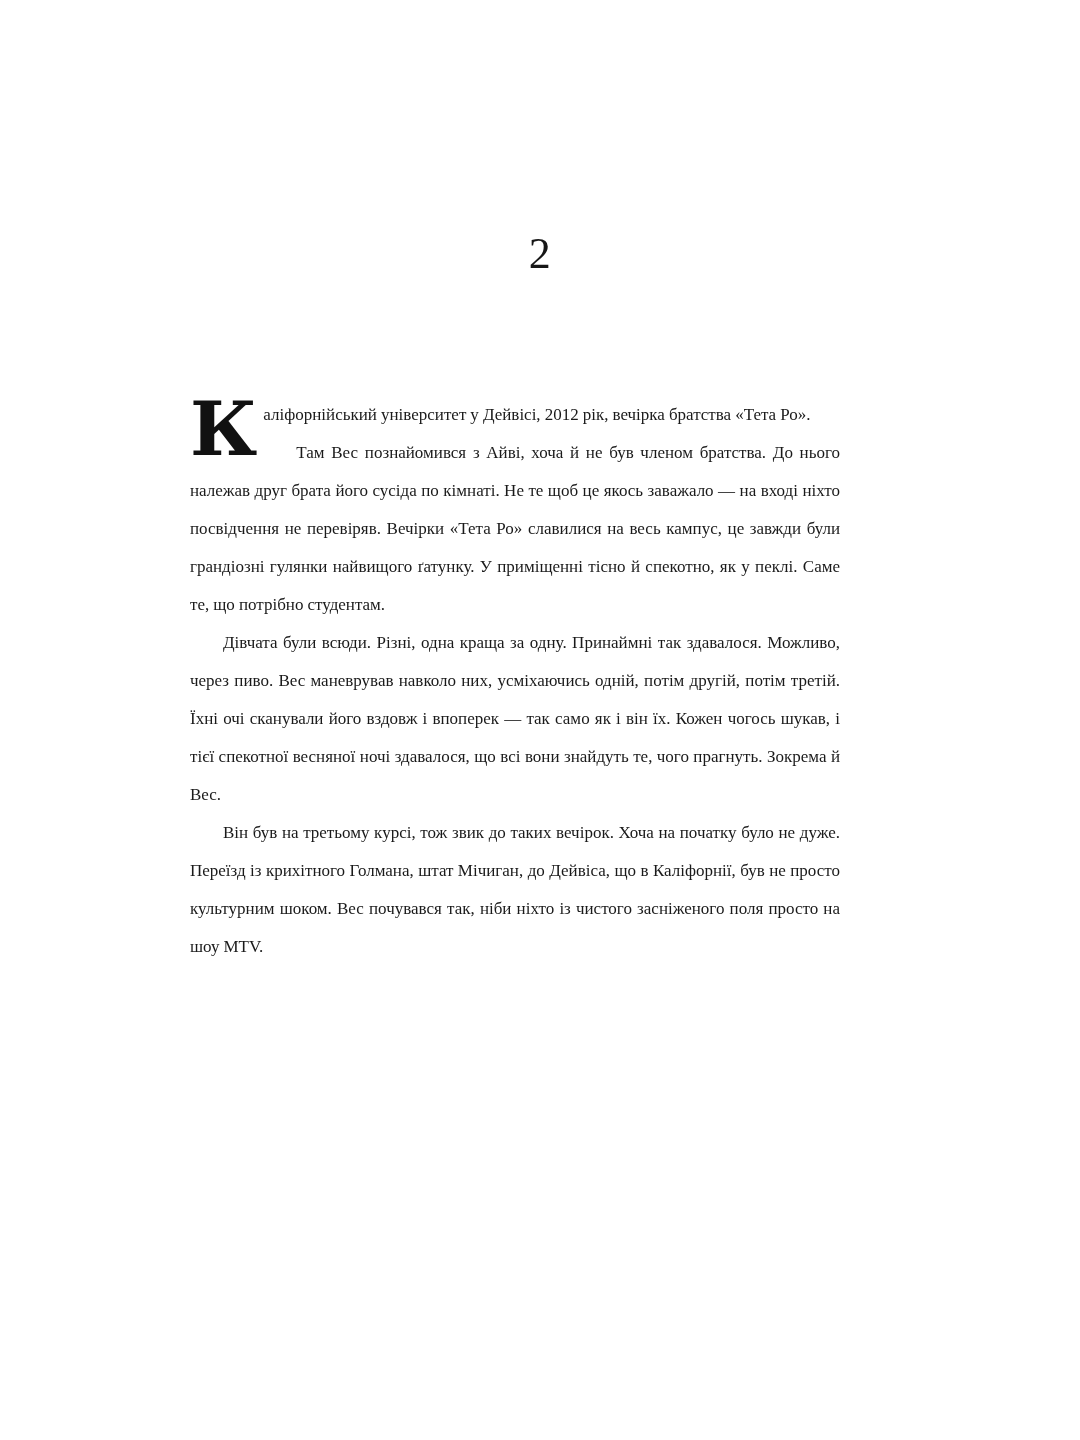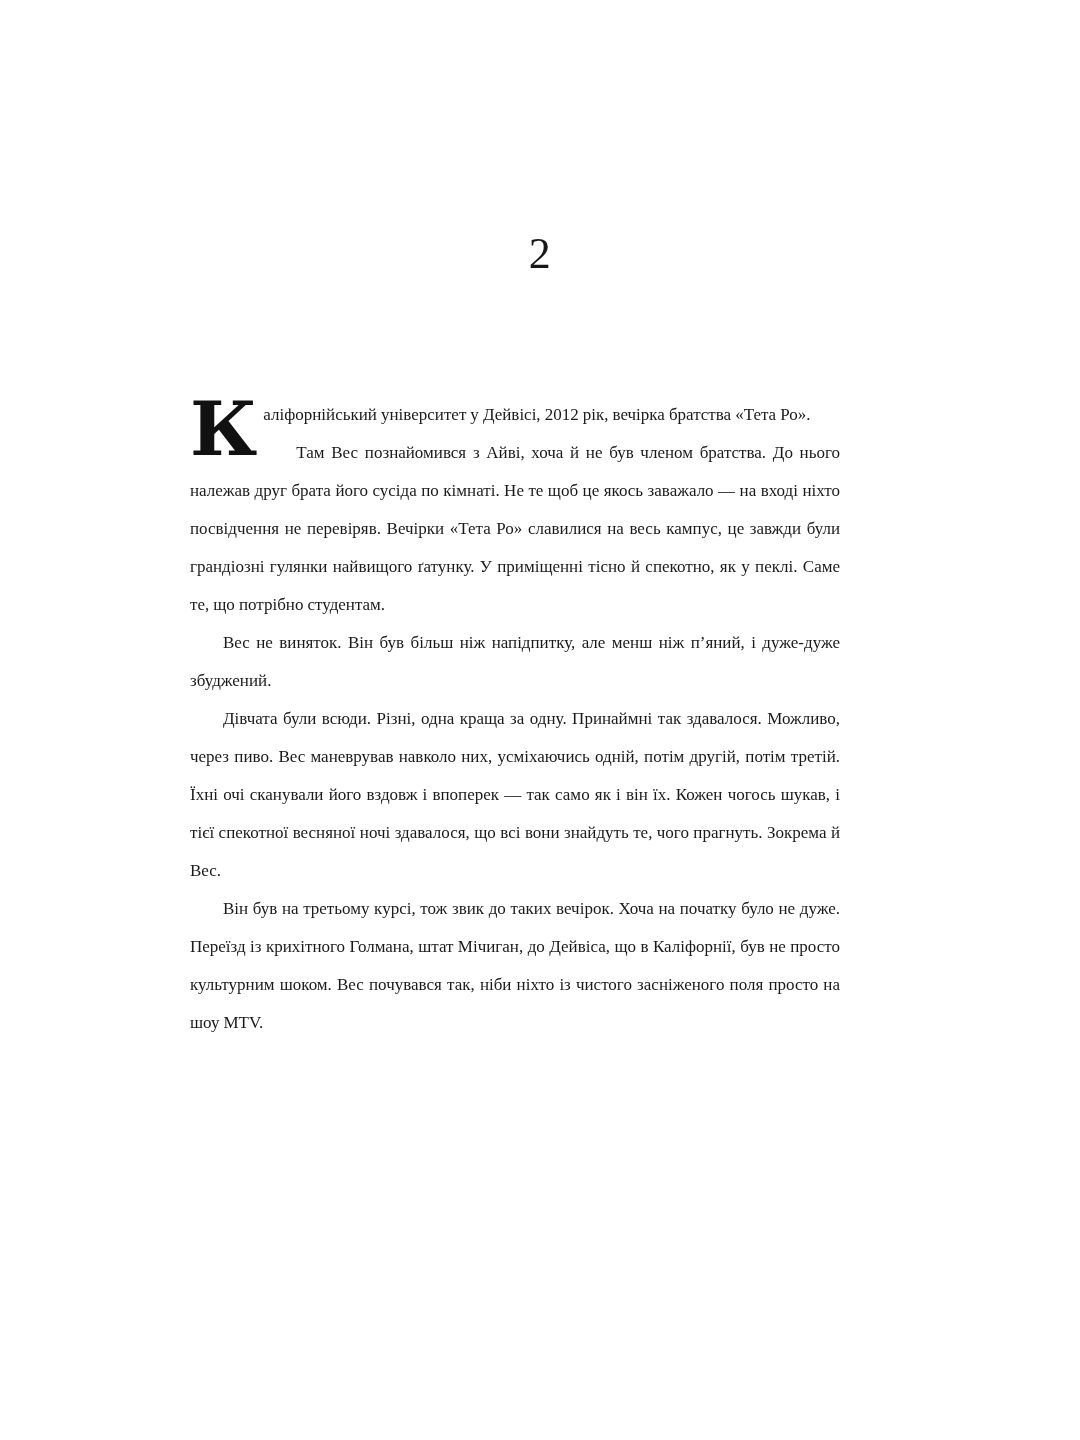--- a/index.html
+++ b/index.html
@@ -82,20 +82,19 @@
 <div class="page">
 
   <div class="chapter-number">2</div>
 
   <div class="text-column">
 
     <p class="body-para first">Каліфорнійський університет у Дейвісі, 2012 рік, вечірка братства «Тета Ро».</p>
 
     <p class="body-para">Там Вес познайомився з Айві, хоча й не був членом братства. До нього належав друг брата його сусіда по кімнаті. Не те щоб це якось заважало — на вході ніхто посвідчення не перевіряв. Вечірки «Тета Ро» славилися на весь кампус, це завжди були грандіозні гулянки найвищого ґатунку. У приміщенні тісно й спекотно, як у пеклі. Саме те, що потрібно студентам.</p>
 
-    <p class="body-para">Вес не виняток. Він був більш ніж напідпитку, але менш ніж п’яний, і дуже-дуже збуджений.</p>
 
     <p class="body-para">Дівчата були всюди. Різні, одна краща за одну. Принаймні так здавалося. Можливо, через пиво. Вес маневрував навколо них, усміхаючись одній, потім другій, потім третій. Їхні очі сканували його вздовж і впоперек — так само як і він їх. Кожен чогось шукав, і тієї спекотної весняної ночі здавалося, що всі вони знайдуть те, чого прагнуть. Зокрема й Вес.</p>
 
     <p class="body-para"><span>Він був на третьому курсі, тож звик до таких вечірок. Хоча на початку було не дуже. Переїзд із крихітного Голмана, штат Мічиган, до Дейвіса, що в Каліфорнії, був не просто культурним шоком. Вес почувався так, ніби ніхто із чистого засніженого поля просто на шоу </span><span class="italic">MTV</span><span>.</span></p>
 
   </div>
 </div>
 
 </body></html>

